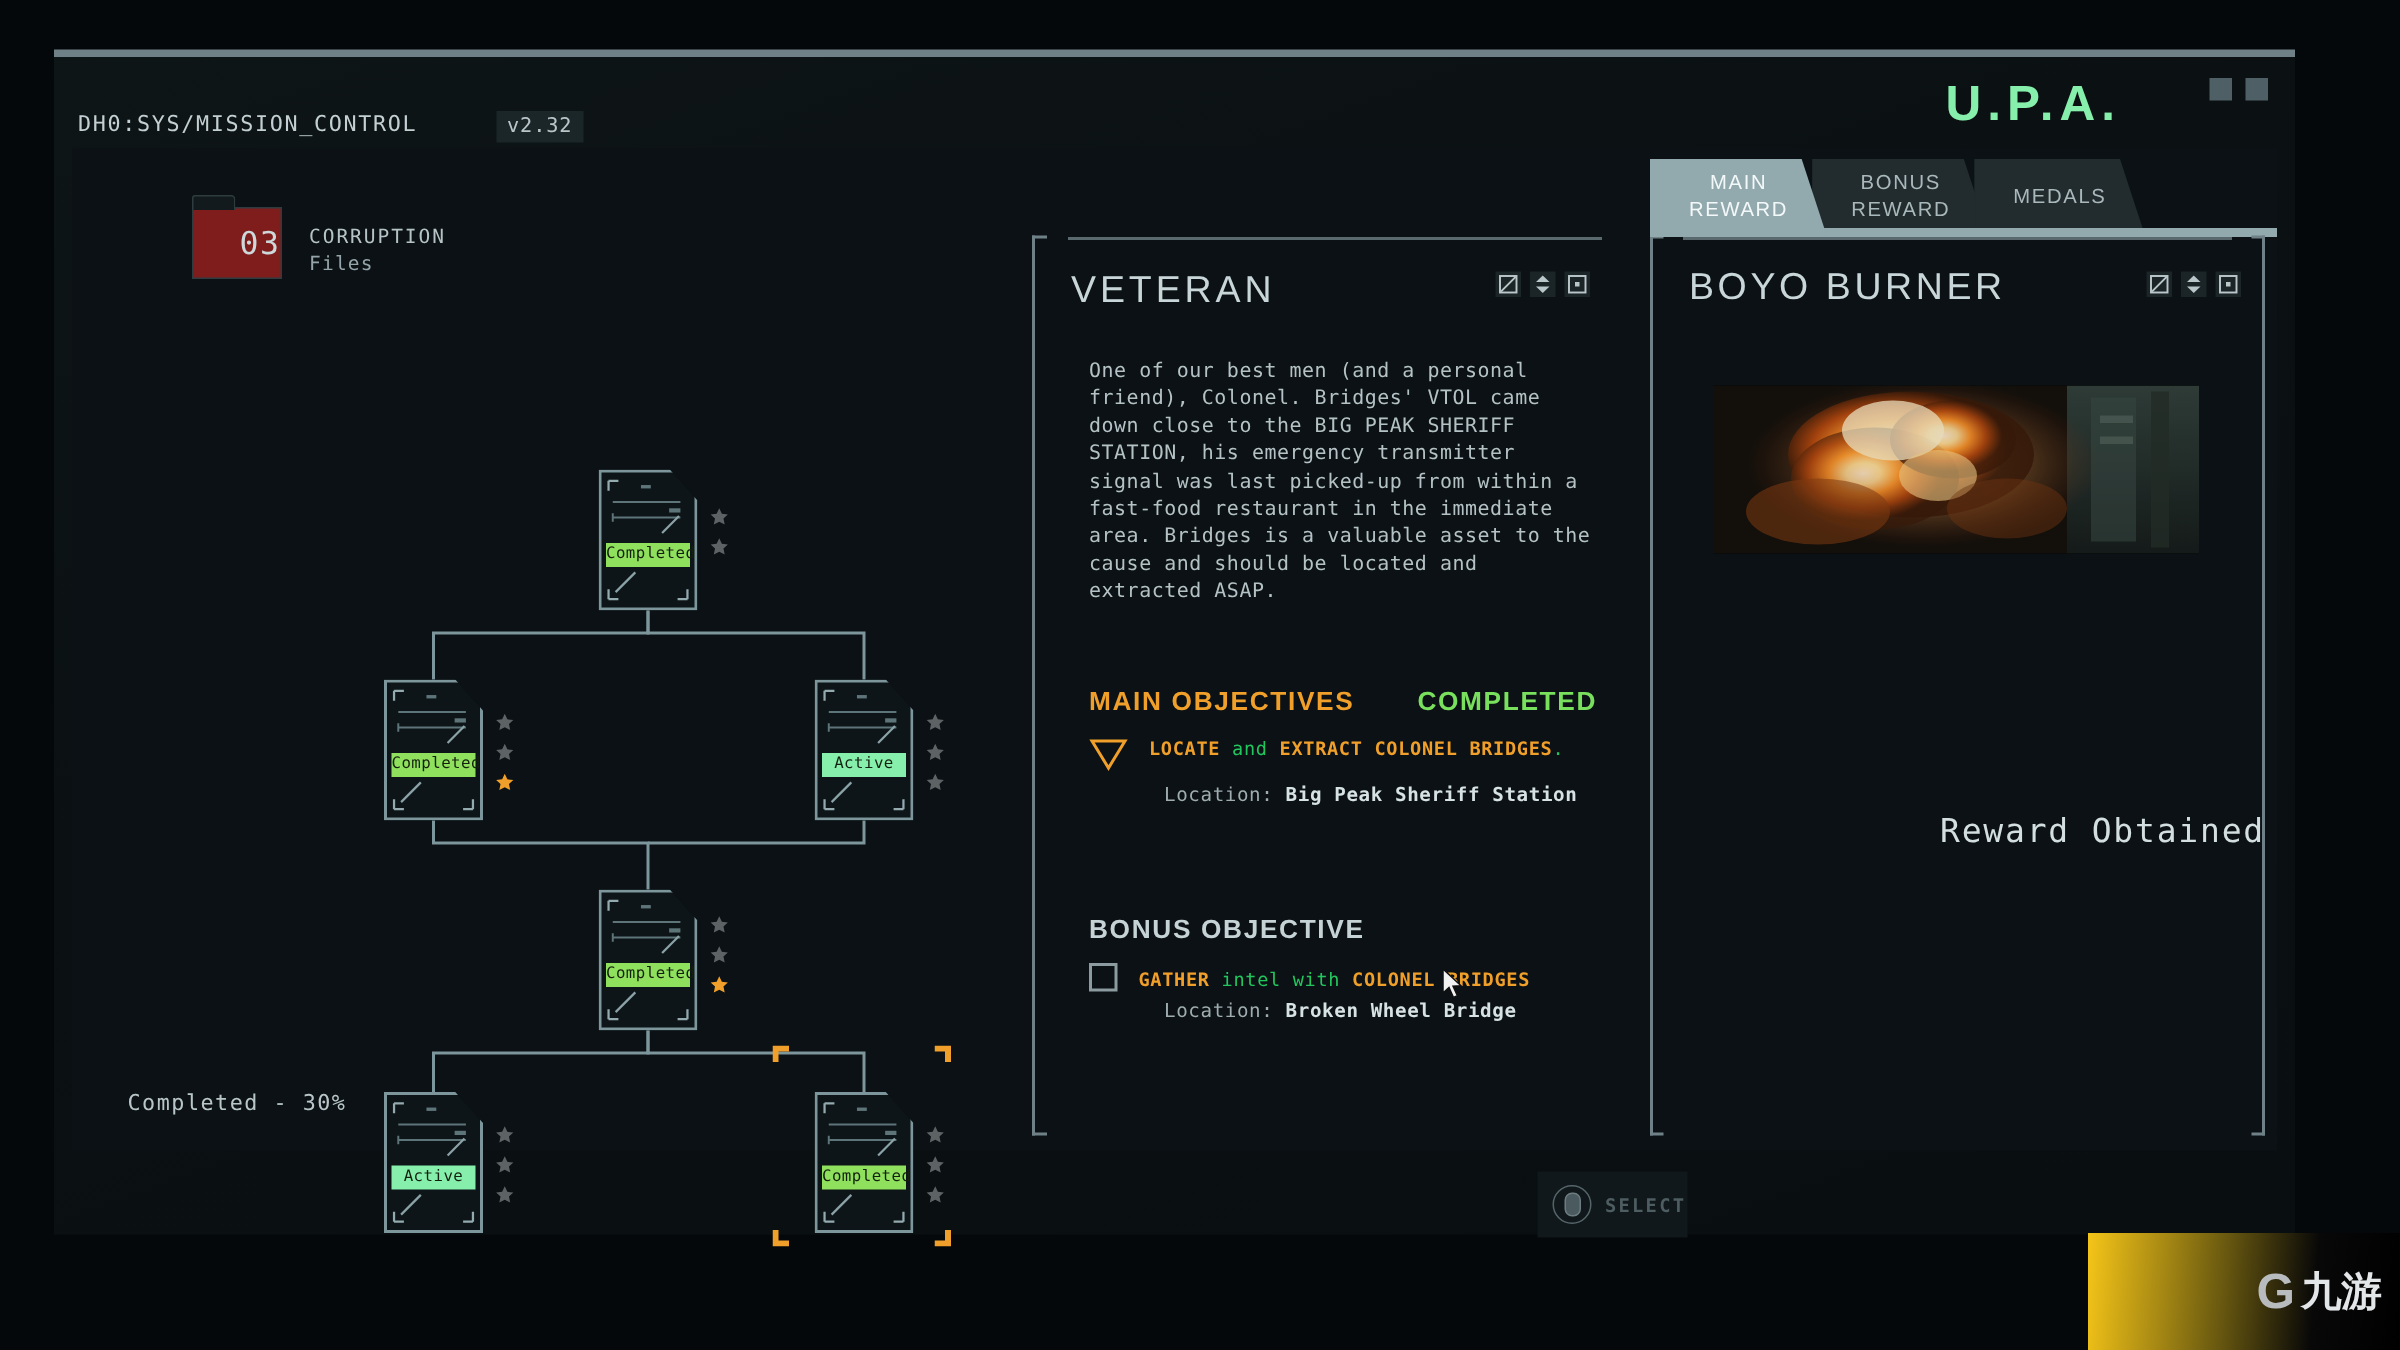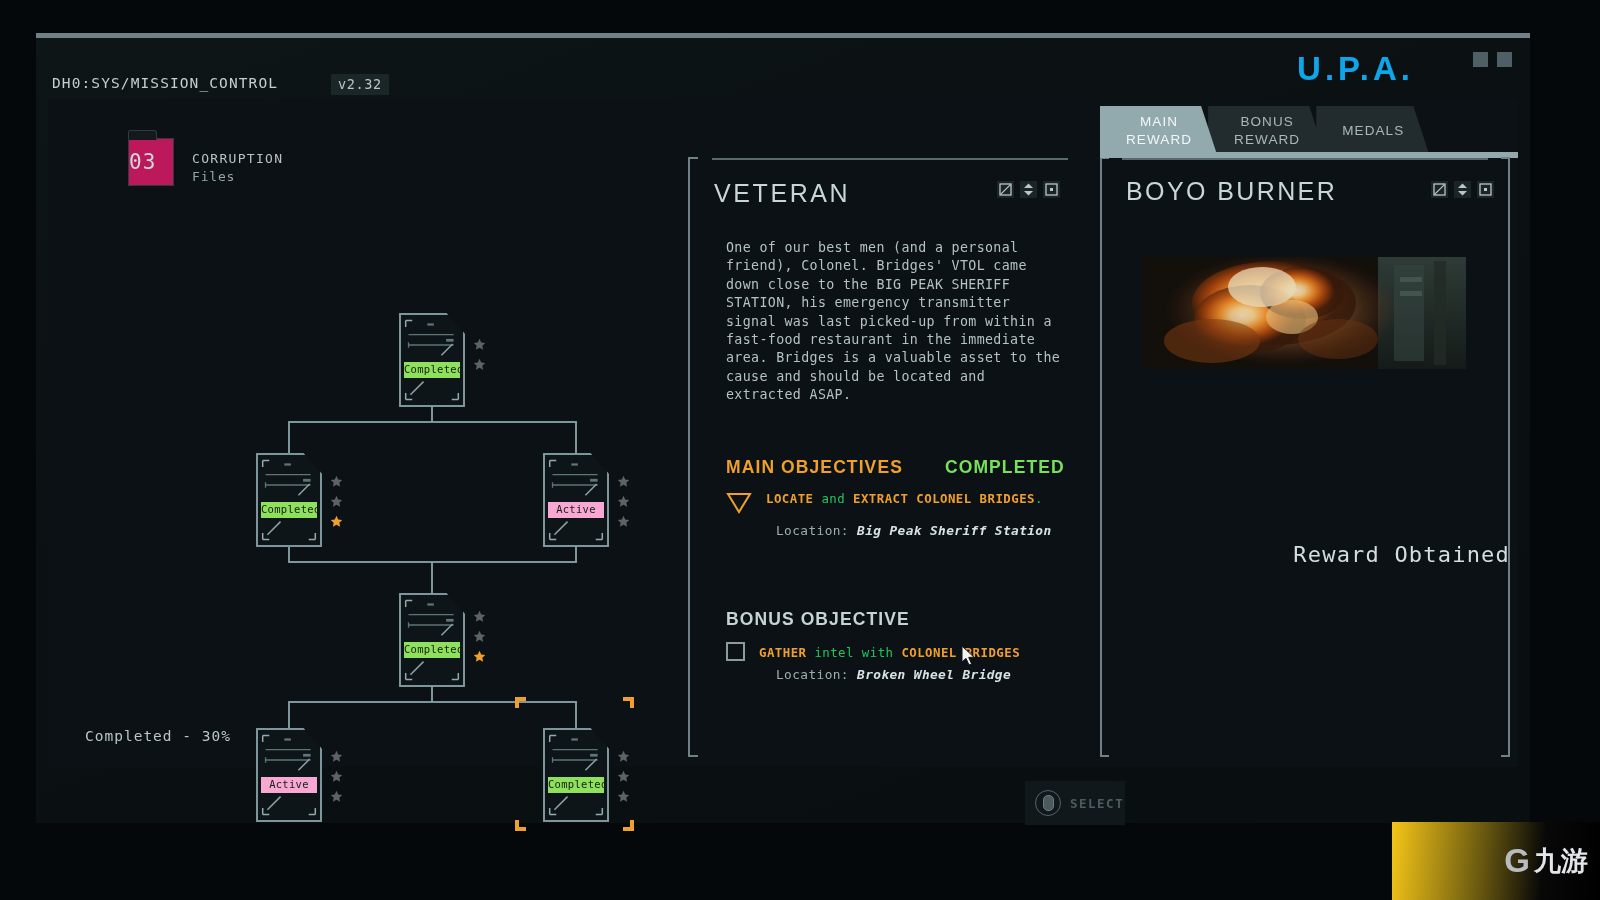--- a/index.html
+++ b/index.html
@@ -37,34 +37,34 @@
     position: absolute; left: 331px; top: 74px;
     padding: 2px 7px 3px 7px;
     background: #1b2629;
     color: #b9c6c9; font-size: 13.5px; letter-spacing: .6px;
   }
   .upa-logo {
     position: absolute; right: 186px; top: 50px;
     font-family: "Liberation Sans", sans-serif;
     font-weight: 700;
     font-size: 33px; letter-spacing: 4px;
-    color: #0ea5e9;
+    color: #86efac;
   }
   .upa-squares { position: absolute; right: 88px; top: 52px; display: flex; gap: 9px; }
   .upa-squares i { display: block; width: 15px; height: 15px; background: #4e6065; }
 
   
   .tree-col {
     position: absolute; left: 60px; top: 110px; width: 620px; height: 648px;
   }
   .folder-row { position: absolute; left: 68px; top: 28px; display: flex; align-items: center; gap: 18px; }
   .folder {
-    position: relative; width: 46px; height: 48px;
-    background: #be185d; border: 1px solid #2e3c40;
-    display: flex; align-items: center; justify-content: flex-start;
+    position: relative; width: 60px; height: 48px;
+    background: #7f1d1d; border: 1px solid #2e3c40;
+    display: flex; align-items: center; justify-content: flex-end;
   }
   .folder::before {
     content: ""; position: absolute; left: -1px; top: -9px;
     width: 27px; height: 9px; background: #121a1d;
     border: 1px solid #2e3c40; border-bottom: none;
     border-radius: 2px 3px 0 0;
   }
   .folder-num { font-size: 21px; color: #cdd8da; letter-spacing: 1px; }
   .folder-label { line-height: 1.38; margin-top: 11px; }
   .folder-label .l1 { font-size: 13px; color: #b6c3c6; letter-spacing: 1.3px; }
@@ -78,21 +78,21 @@
     border: 2px solid #7d969b;
     clip-path: polygon(0 0, 72% 0, 100% 22%, 100% 100%, 0 100%);
   }
   .node .nlines { position: absolute; left: 0; top: 0; width: 100%; height: 100%; }
   .node .badge {
     position: absolute; left: 3px; right: 3px; top: 47px;
     text-align: center; font-size: 10.5px; letter-spacing: .3px;
     color: #14200f; padding: 2px 0 3px 0; line-height: 1;
   }
   .badge.completed { background: #8fe05c; }
-  .badge.active { background: #f9a8d4; }
+  .badge.active { background: #86efac; }
 
   .stars { position: absolute; display: flex; flex-direction: column; gap: 7px; }
   .star { width: 13px; height: 13px; display: block; }
 
   .corner-mark { position: absolute; width: 11px; height: 11px; }
 
   .progress-text {
     position: absolute; left: 25px; bottom: 14px;
     font-size: 14.5px; letter-spacing: 1px; color: #b9c6c9;
   }
@@ -125,21 +125,21 @@
     font-weight: 700; font-size: 17.5px; letter-spacing: 1.1px;
   }
   .obj-head.main { color: #f0a02a; }
   .obj-head.bonus { color: #c6d3d6; }
   .obj-status { color: #79e05e; font-weight: 700; letter-spacing: 1.1px; }
   .obj-row { display: flex; align-items: flex-start; gap: 14px; margin-top: 11px; }
   .obj-text { font-size: 12.4px; letter-spacing: .45px; line-height: 1.55; }
   .kw { color: #f0a02a; font-weight: 700; }
   .neutral { color: #22c55e; }
   .loc-line { margin-top: 5px; font-size: 12.8px; letter-spacing: .4px; color: #9fadb0; padding-left: 50px; }
-  .loc-val { color: #d7e2e4; font-weight: 700; font-style: italic; }
+  .loc-val { color: #d7e2e4; font-weight: 700; }
   .chk {
     width: 19px; height: 19px; border: 2px solid #8b9b9f; background: transparent;
     flex: 0 0 19px; margin-top: 1px;
   }
 
   
   .reward-panel { position: absolute; left: 1100px; top: 157px; width: 410px; height: 600px; }
   .rw-brk-left {
     position:absolute; left:0; top:0; width:9px; height:600px;
     border-left:2px solid #6f8187; border-top:2px solid #6f8187; border-bottom:2px solid #6f8187;

